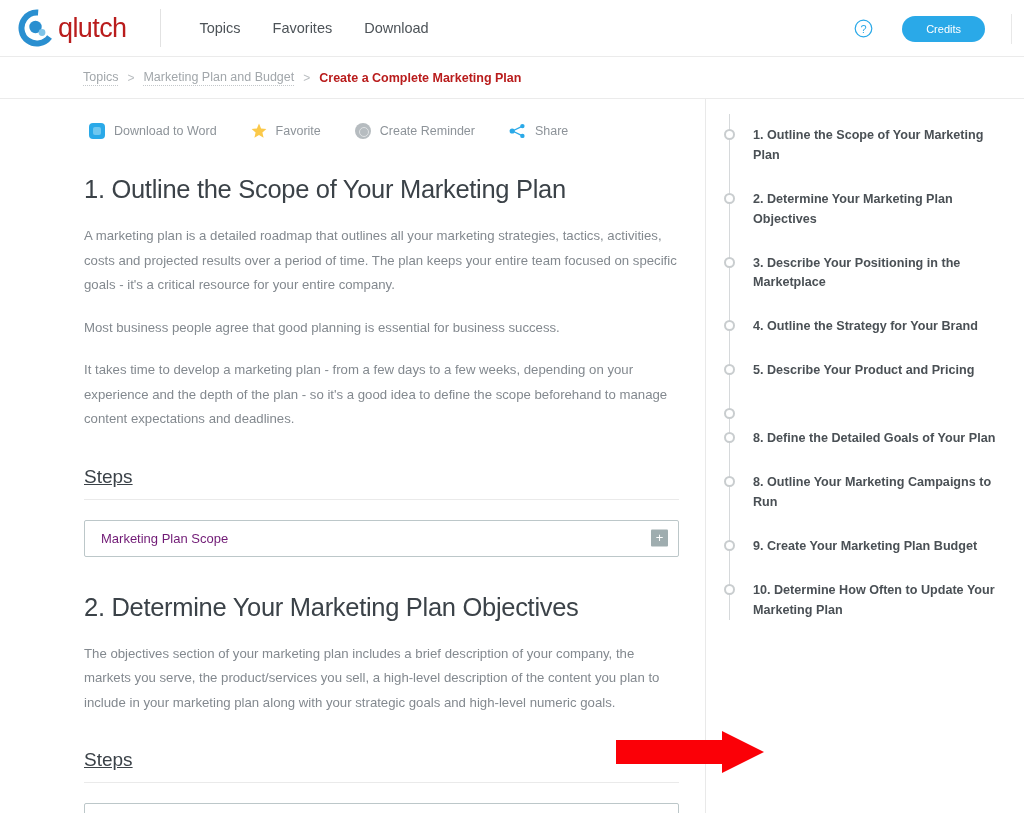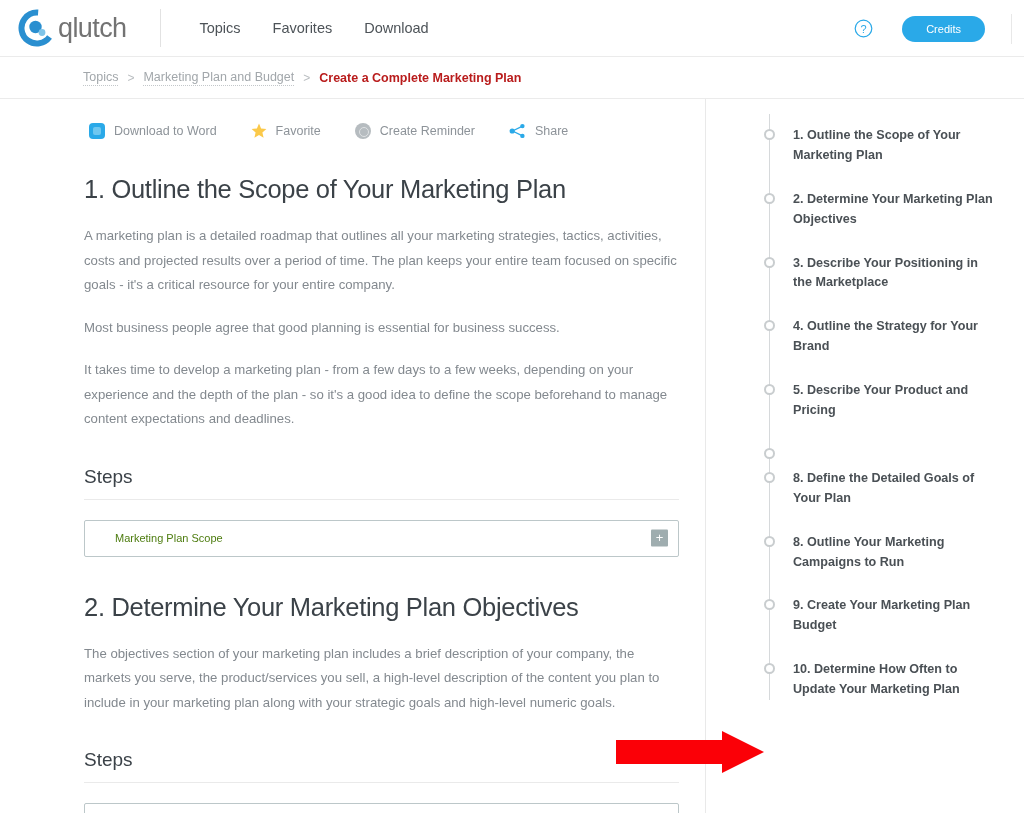--- a/index.html
+++ b/index.html
@@ -36,21 +36,21 @@
     height: 40px;
   }
   .logo-mark {
     position: relative;
     width: 38px;
     height: 38px;
     flex: 0 0 38px;
   }
   .logo-text {
     font-size: 27px;
-    color: #737373;
+    color: #b91c1c;
     letter-spacing: -0.6px;
     margin-left: 2px;
     font-weight: 400;
   }
 
   .header-divider {
     width: 1px;
     height: 38px;
     background: #e2e2e2;
     margin-left: 34px;
@@ -127,21 +127,20 @@
     font-size: 12.5px;
     color: #b91c1c;
     font-weight: bold;
   }
 
   
   .body-split {
     position: relative;
     display: flex;
     height: 714px;
-    gap: 40px;
   }
 
   .main-col {
     width: 706px;
     flex: 0 0 706px;
     position: relative;
     background: #ffffff;
     border-right: 1px solid #e9e9e9;
     overflow: hidden;
   }
@@ -232,37 +231,38 @@
     max-width: 596px;
   }
   h2.steps-title {
     font-size: 19px;
     color: #3b4248;
     font-weight: normal;
     margin-top: 34px;
     padding-bottom: 11px;
     border-bottom: 1px solid #eaeaea;
     max-width: 597px;
+    text-decoration: underline;
   }
   .step-box {
     margin-top: 20px;
     width: 595px;
     height: 37px;
     border: 1px solid #bcc7c9;
     border-radius: 2px;
     display: flex;
     align-items: center;
     position: relative;
     background: #ffffff;
     cursor: pointer;
   }
   .step-box-label {
-    font-size: 11px;
-    color: #4d7c0f;
-    margin-left: 30px;
+    font-size: 13px;
+    color: #701a75;
+    margin-left: 16px;
   }
   .step-plus {
     position: absolute;
     right: 10px;
     top: 50%;
     transform: translateY(-50%);
     width: 17px; height: 17px;
     background: #9fadaf;
     color: #ffffff;
     font-size: 13px;

